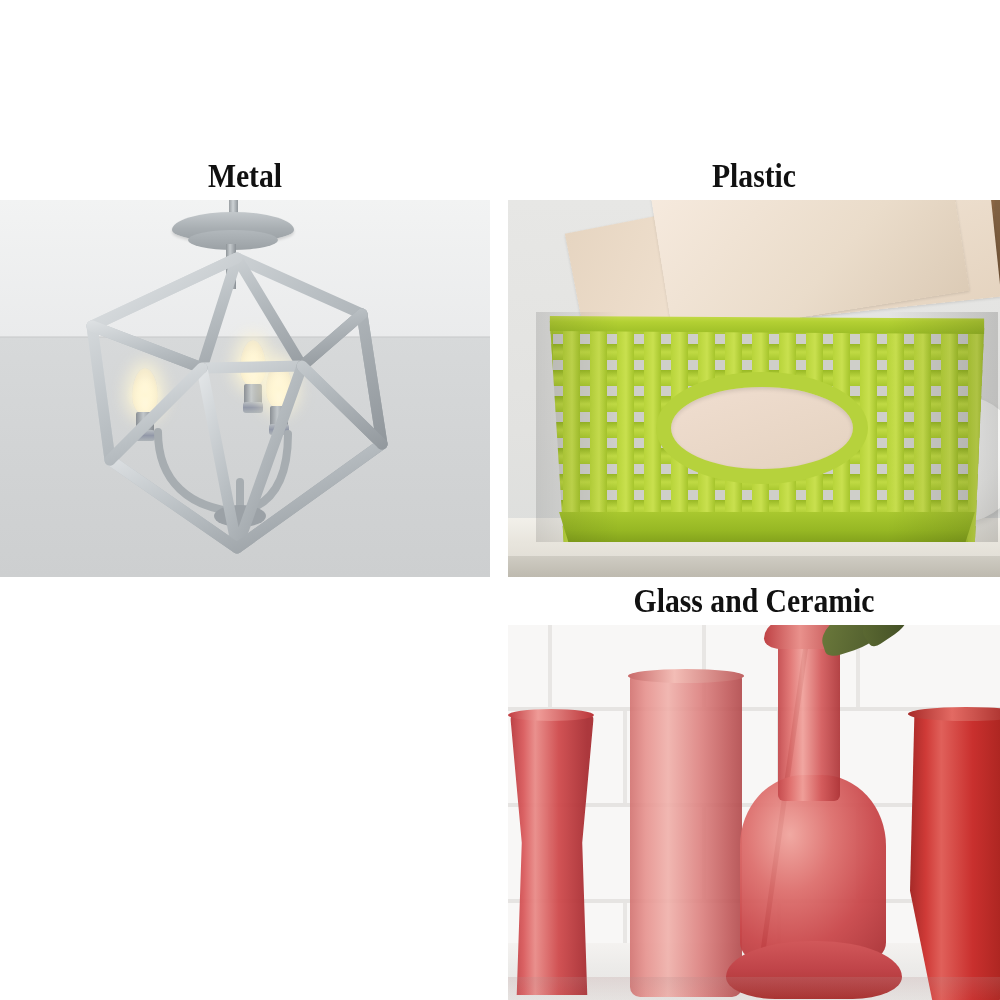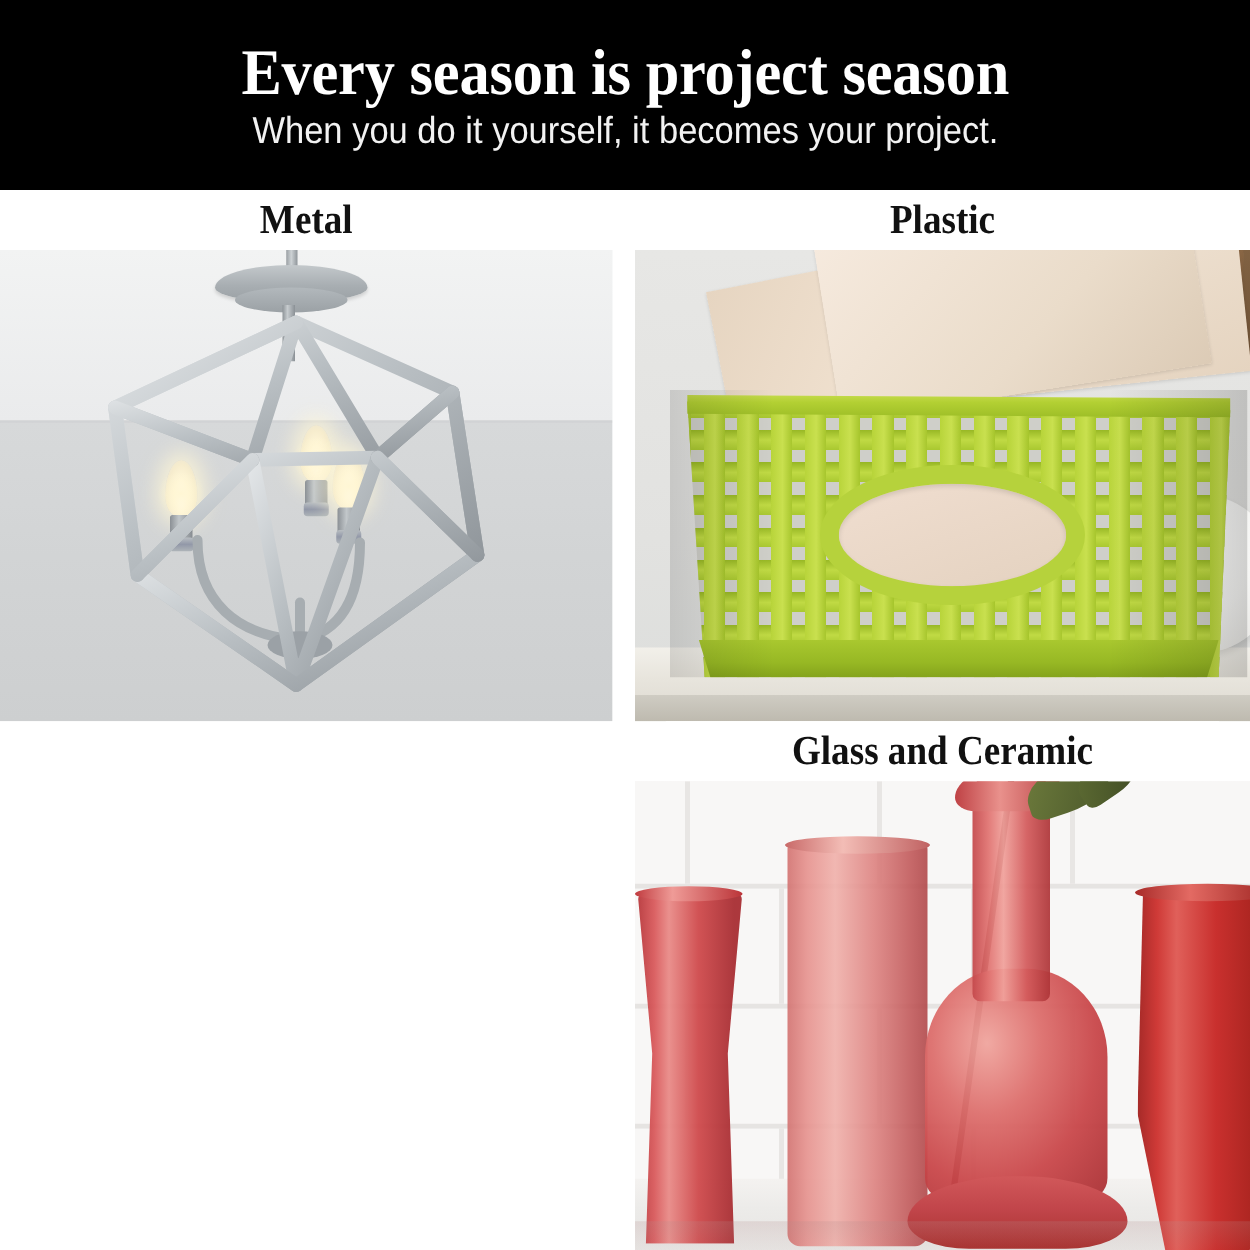--- a/index.html
+++ b/index.html
@@ -274,24 +274,20 @@
     background:linear-gradient(120deg,#5d6b33,#3e4a23);
     border-radius:50% 18% 50% 18%;transform:rotate(-34deg);}
   .glass-shadow{position:absolute;left:0;top:352px;width:100%;height:26px;
     background:linear-gradient(180deg,rgba(180,140,140,.22),rgba(255,255,255,0));}
 </style>
 </head>
 <body>
 
 <div class="page">
 
-  <div class="banner">
-    <div class="banner-title">Every season is project season</div>
-    <div class="banner-sub">When you do it yourself, it becomes your project.</div>
-  </div>
 
   <div class="grid">
 
     <div class="cell cell-tl">
       <div class="cell-label">Metal</div>
       <div class="cell-media">
         <div class="metal-scene">
           <div class="metal-wall"></div>
           <div class="metal-floor"></div>
           <div class="metal-horizon"></div>

